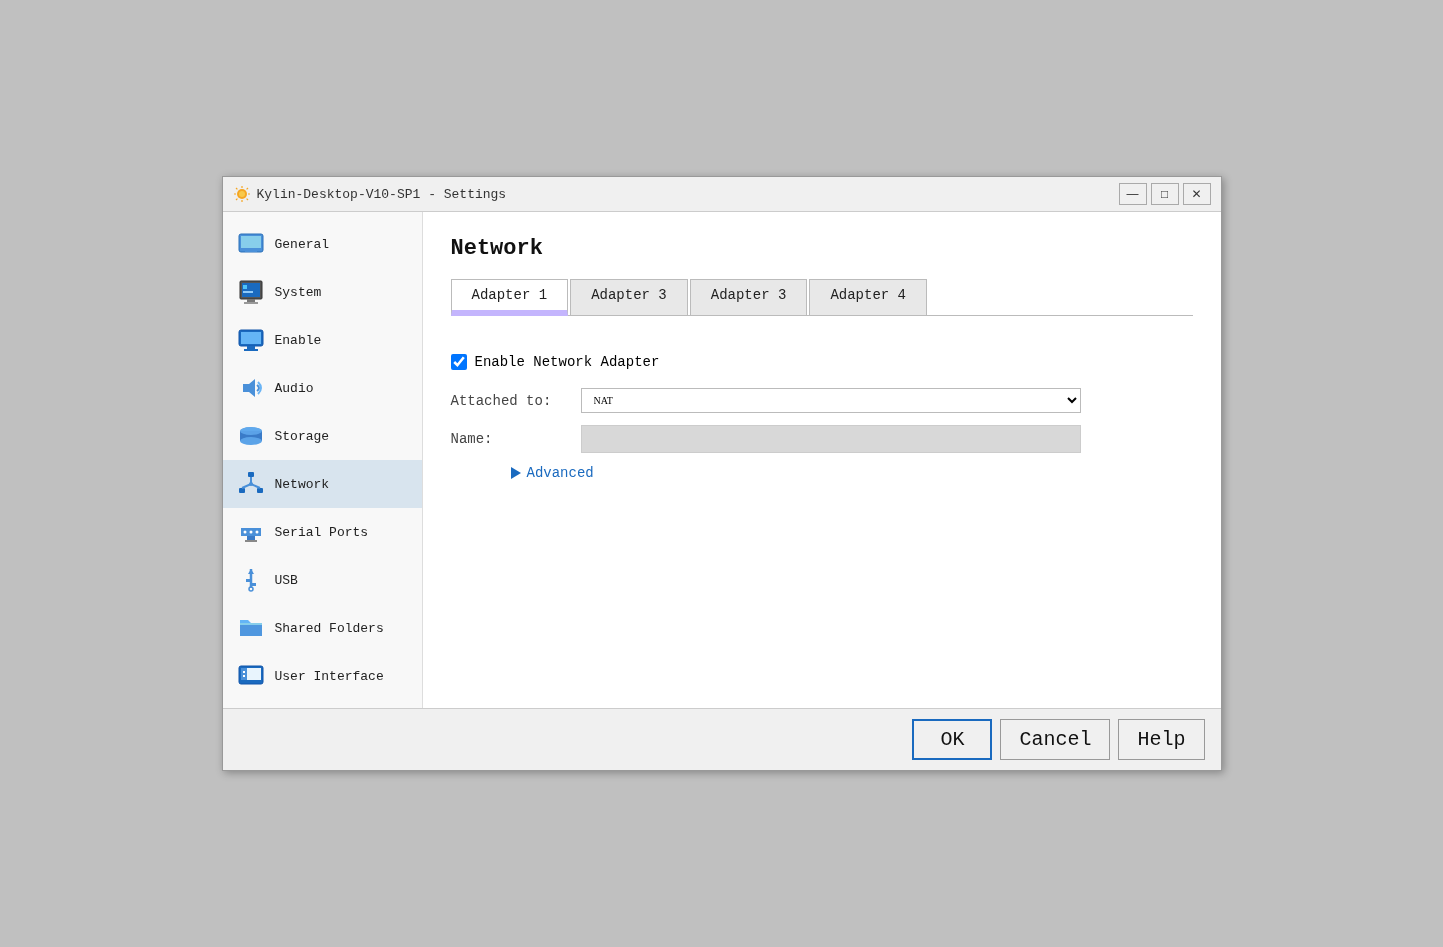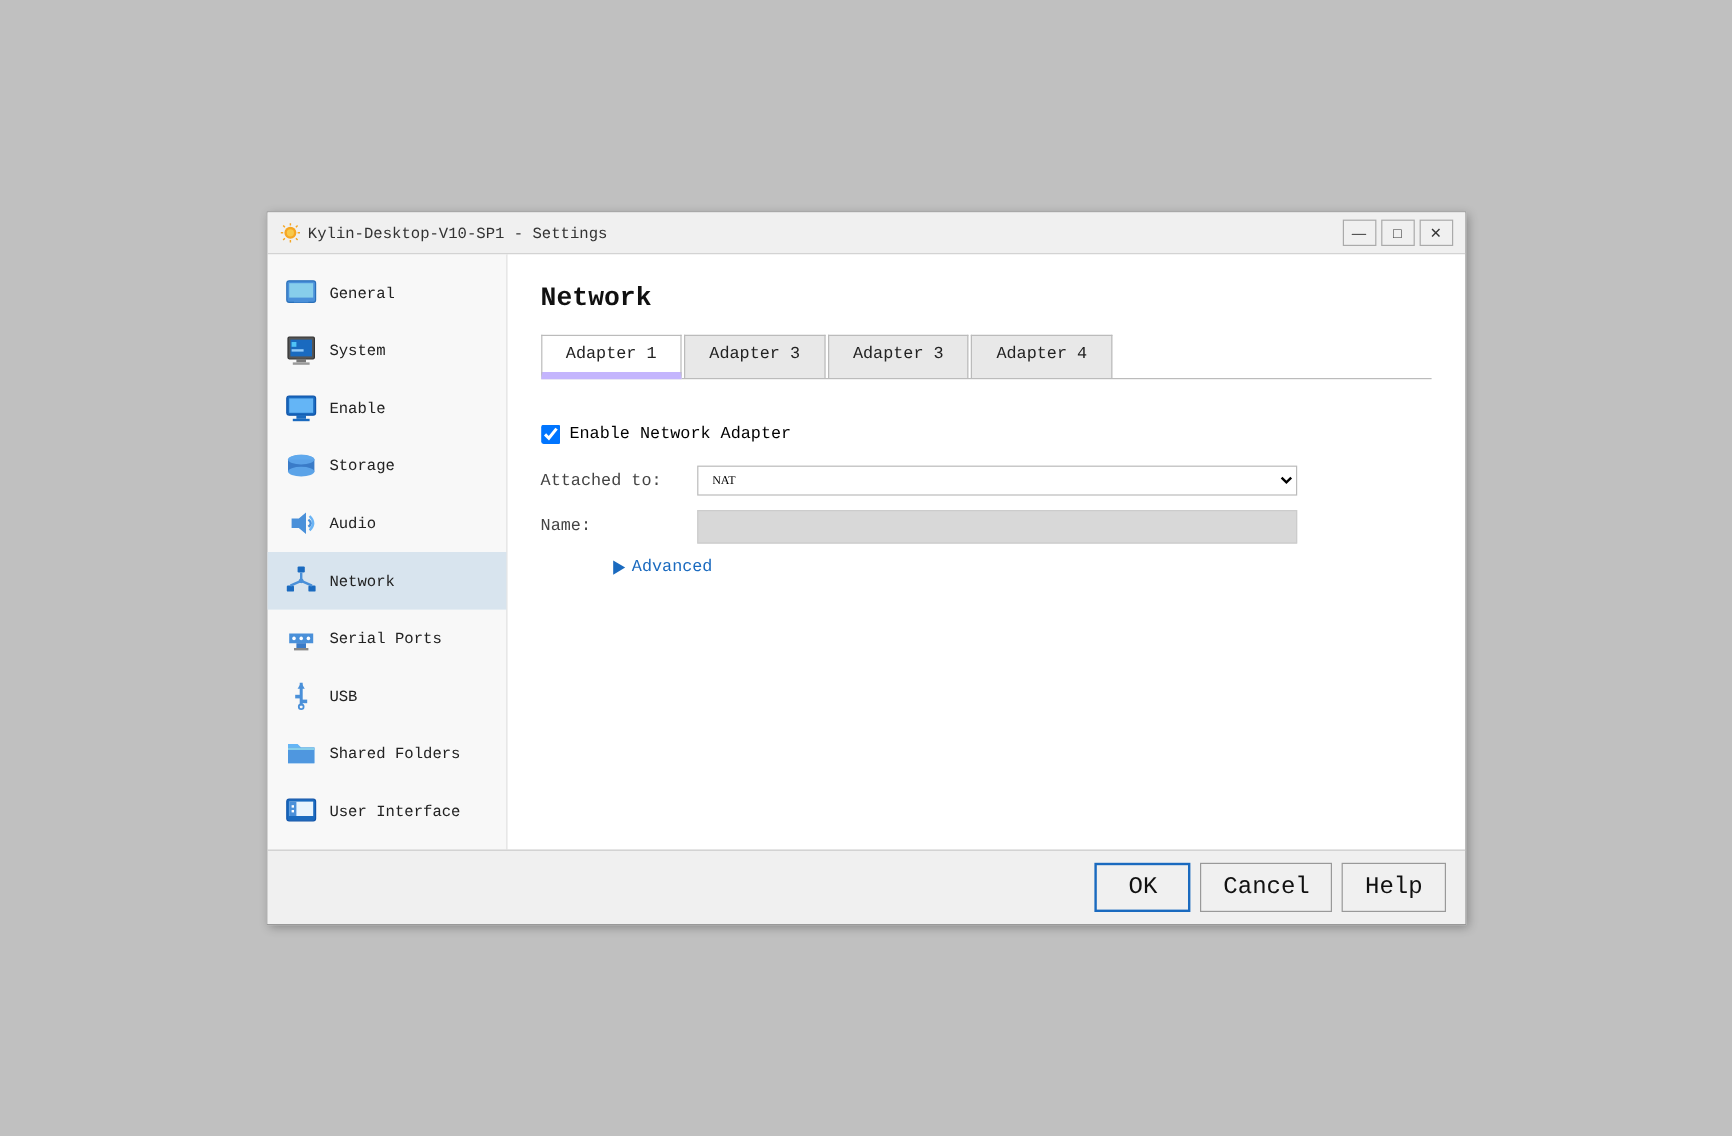--- a/index.html
+++ b/index.html
@@ -289,35 +289,35 @@
           <rect x="2" y="4" width="24" height="16" rx="2" fill="#1a6abf" stroke="#1055aa" stroke-width="1"></rect>
           <rect x="4" y="6" width="20" height="12" fill="#64b5f6"></rect>
           <rect x="10" y="20" width="8" height="3" fill="#1a6abf"></rect>
           <rect x="7" y="23" width="14" height="2" fill="#1a6abf"></rect>
         </svg>
         <span>Enable</span>
       </div>
 
       <div class="sidebar-item">
         <svg class="icon-svg" viewBox="0 0 28 28">
+          <polygon points="6,10 12,10 18,5 18,23 12,18 6,18" fill="#4a90d9"></polygon>
+          <path d="M20,11 Q24,14 20,17" stroke="#4a90d9" stroke-width="2" fill="none"></path>
+          <path d="M21,8 Q27,14 21,20" stroke="#6ab4f5" stroke-width="2" fill="none"></path>
+        </svg>
+        <span>Audio</span>
+      </div>
+
+      <div class="sidebar-item">
+        <svg class="icon-svg" viewBox="0 0 28 28">
           <ellipse cx="14" cy="9" rx="11" ry="4" fill="#4a90d9"></ellipse>
           <rect x="3" y="9" width="22" height="10" fill="#3a7bc8"></rect>
           <ellipse cx="14" cy="19" rx="11" ry="4" fill="#5ba3e8"></ellipse>
           <ellipse cx="14" cy="9" rx="11" ry="4" fill="#6ab4f5" opacity="0.7"></ellipse>
         </svg>
         <span>Storage</span>
-      </div>
-
-      <div class="sidebar-item">
-        <svg class="icon-svg" viewBox="0 0 28 28">
-          <polygon points="6,10 12,10 18,5 18,23 12,18 6,18" fill="#4a90d9"></polygon>
-          <path d="M20,11 Q24,14 20,17" stroke="#4a90d9" stroke-width="2" fill="none"></path>
-          <path d="M21,8 Q27,14 21,20" stroke="#6ab4f5" stroke-width="2" fill="none"></path>
-        </svg>
-        <span>Audio</span>
       </div>
 
       <div class="sidebar-item active">
         <svg class="icon-svg" viewBox="0 0 28 28">
           <rect x="11" y="2" width="6" height="5" rx="1" fill="#1a6abf"></rect>
           <rect x="2" y="18" width="6" height="5" rx="1" fill="#1a6abf"></rect>
           <rect x="20" y="18" width="6" height="5" rx="1" fill="#1a6abf"></rect>
           <line x1="14" y1="7" x2="14" y2="14" stroke="#4a90d9" stroke-width="2"></line>
           <line x1="14" y1="14" x2="5" y2="18" stroke="#4a90d9" stroke-width="2"></line>
           <line x1="14" y1="14" x2="23" y2="18" stroke="#4a90d9" stroke-width="2"></line>

